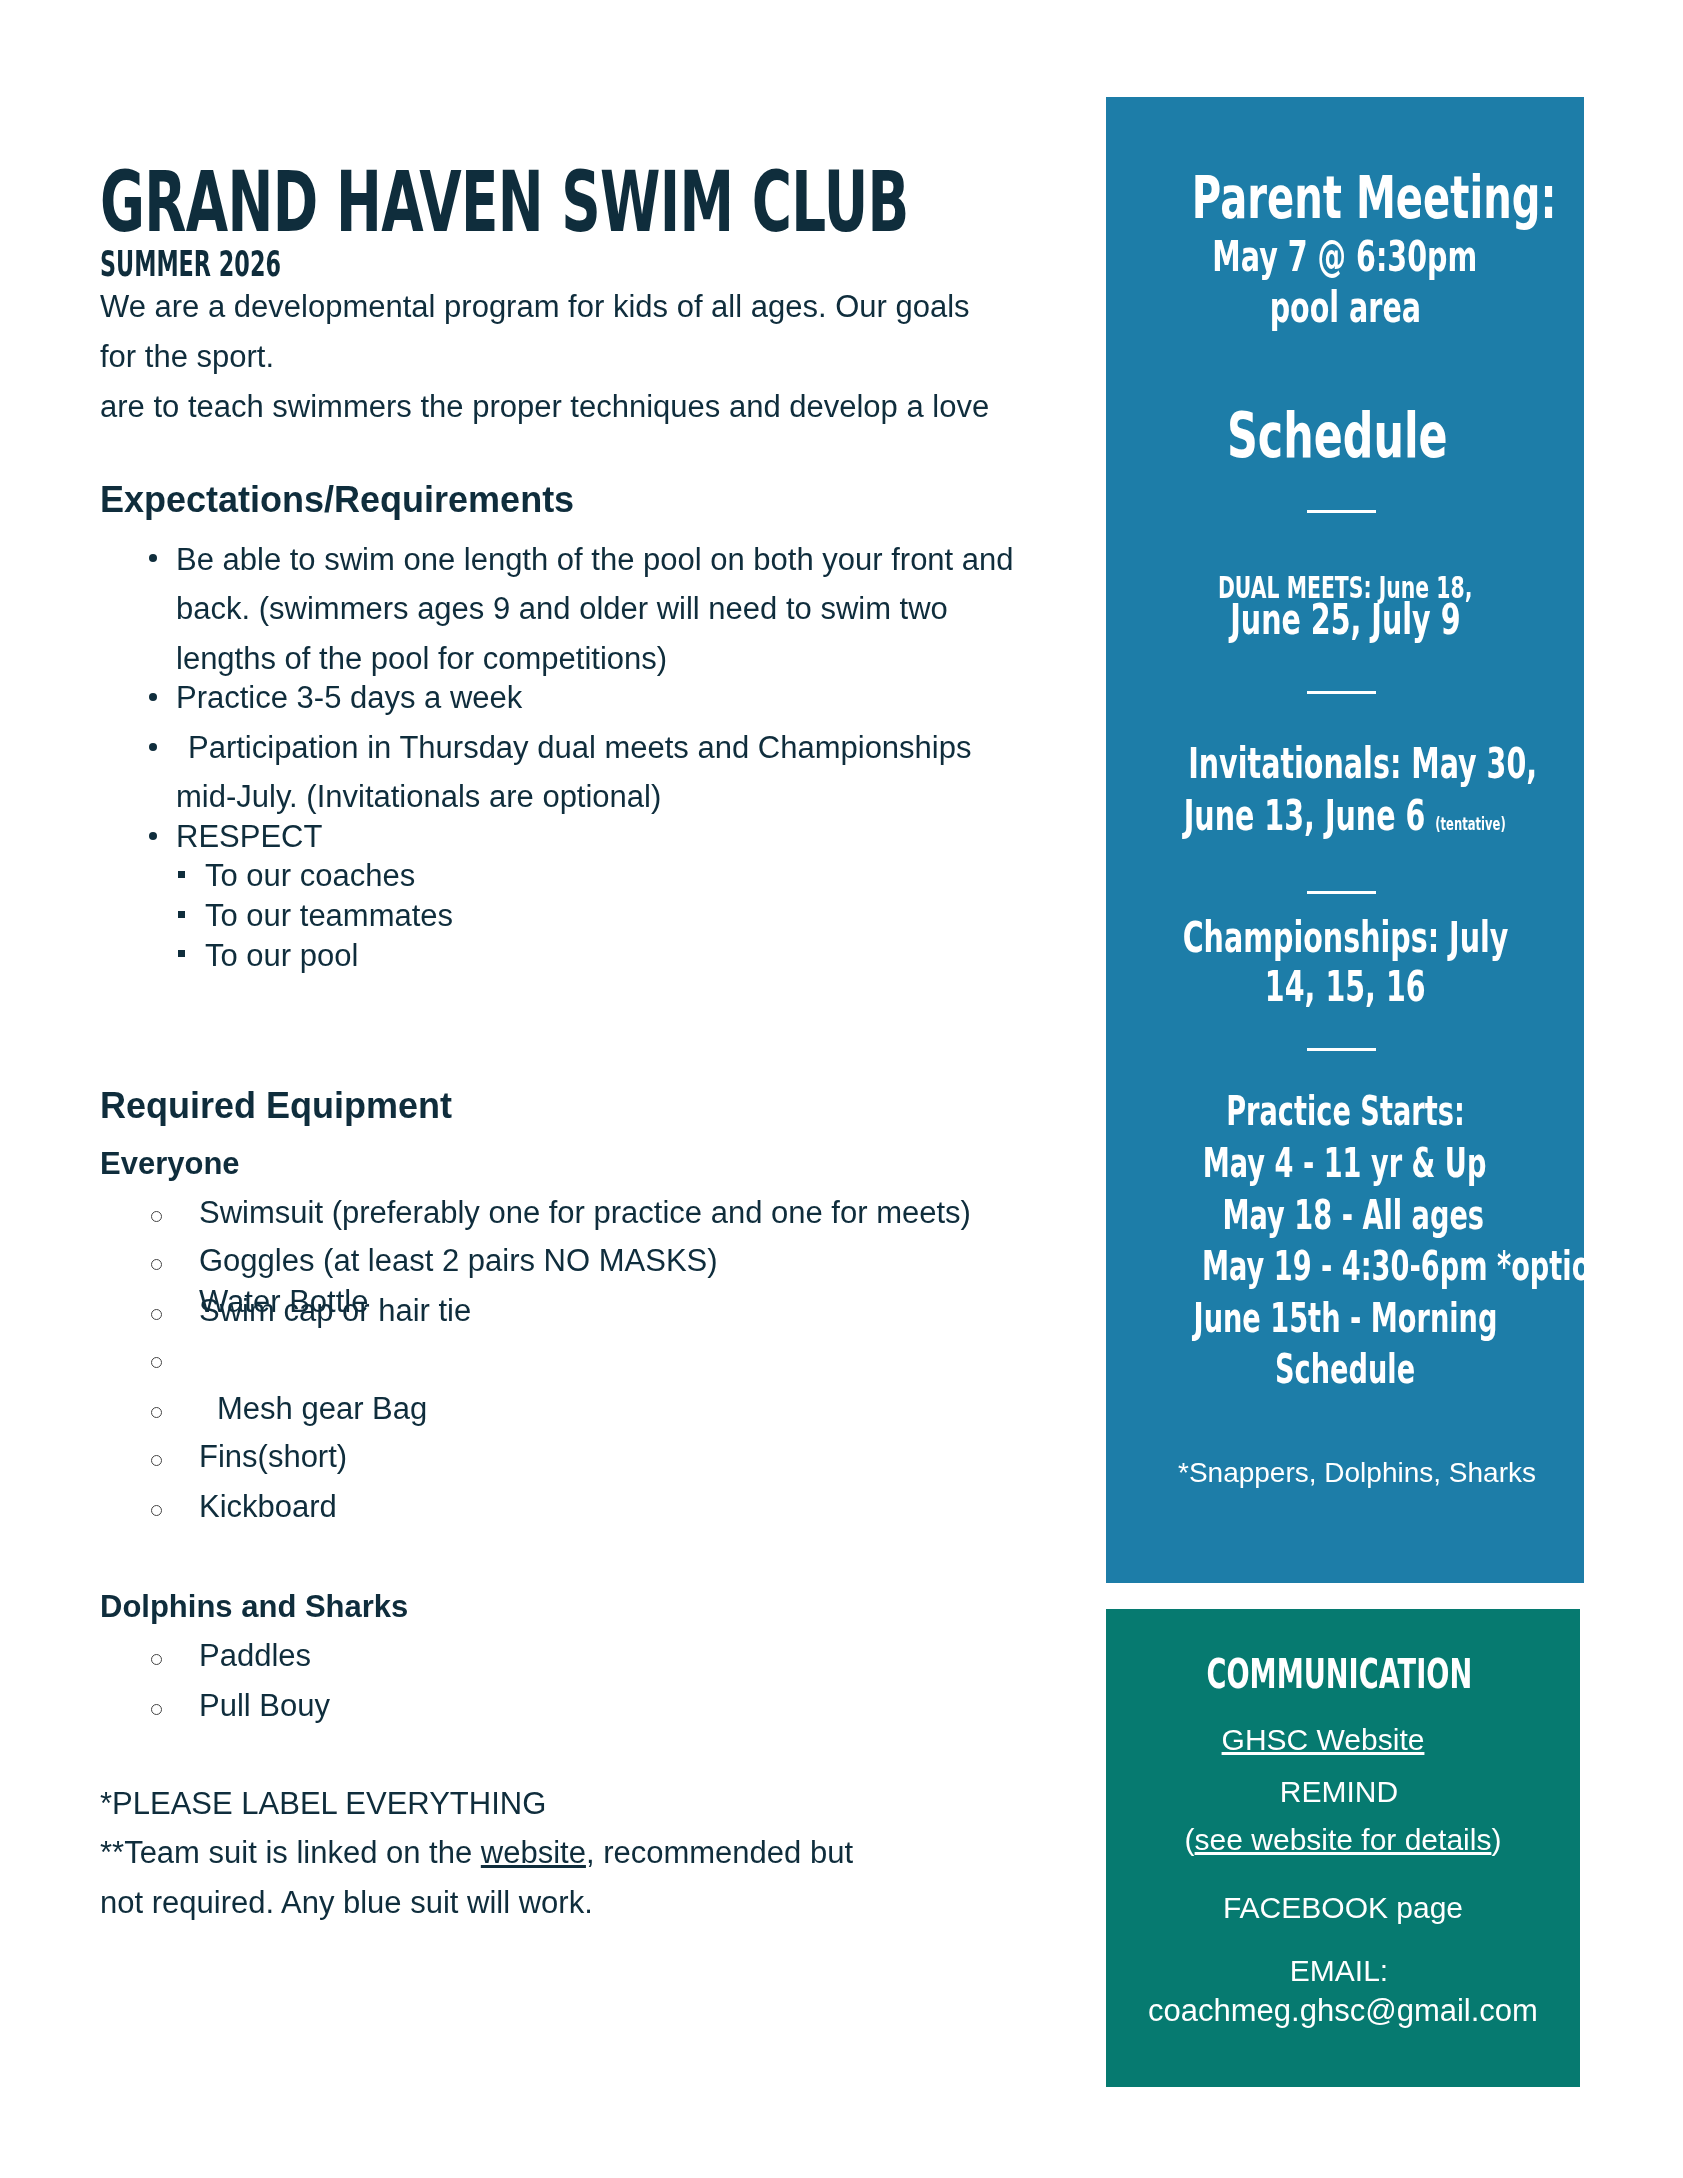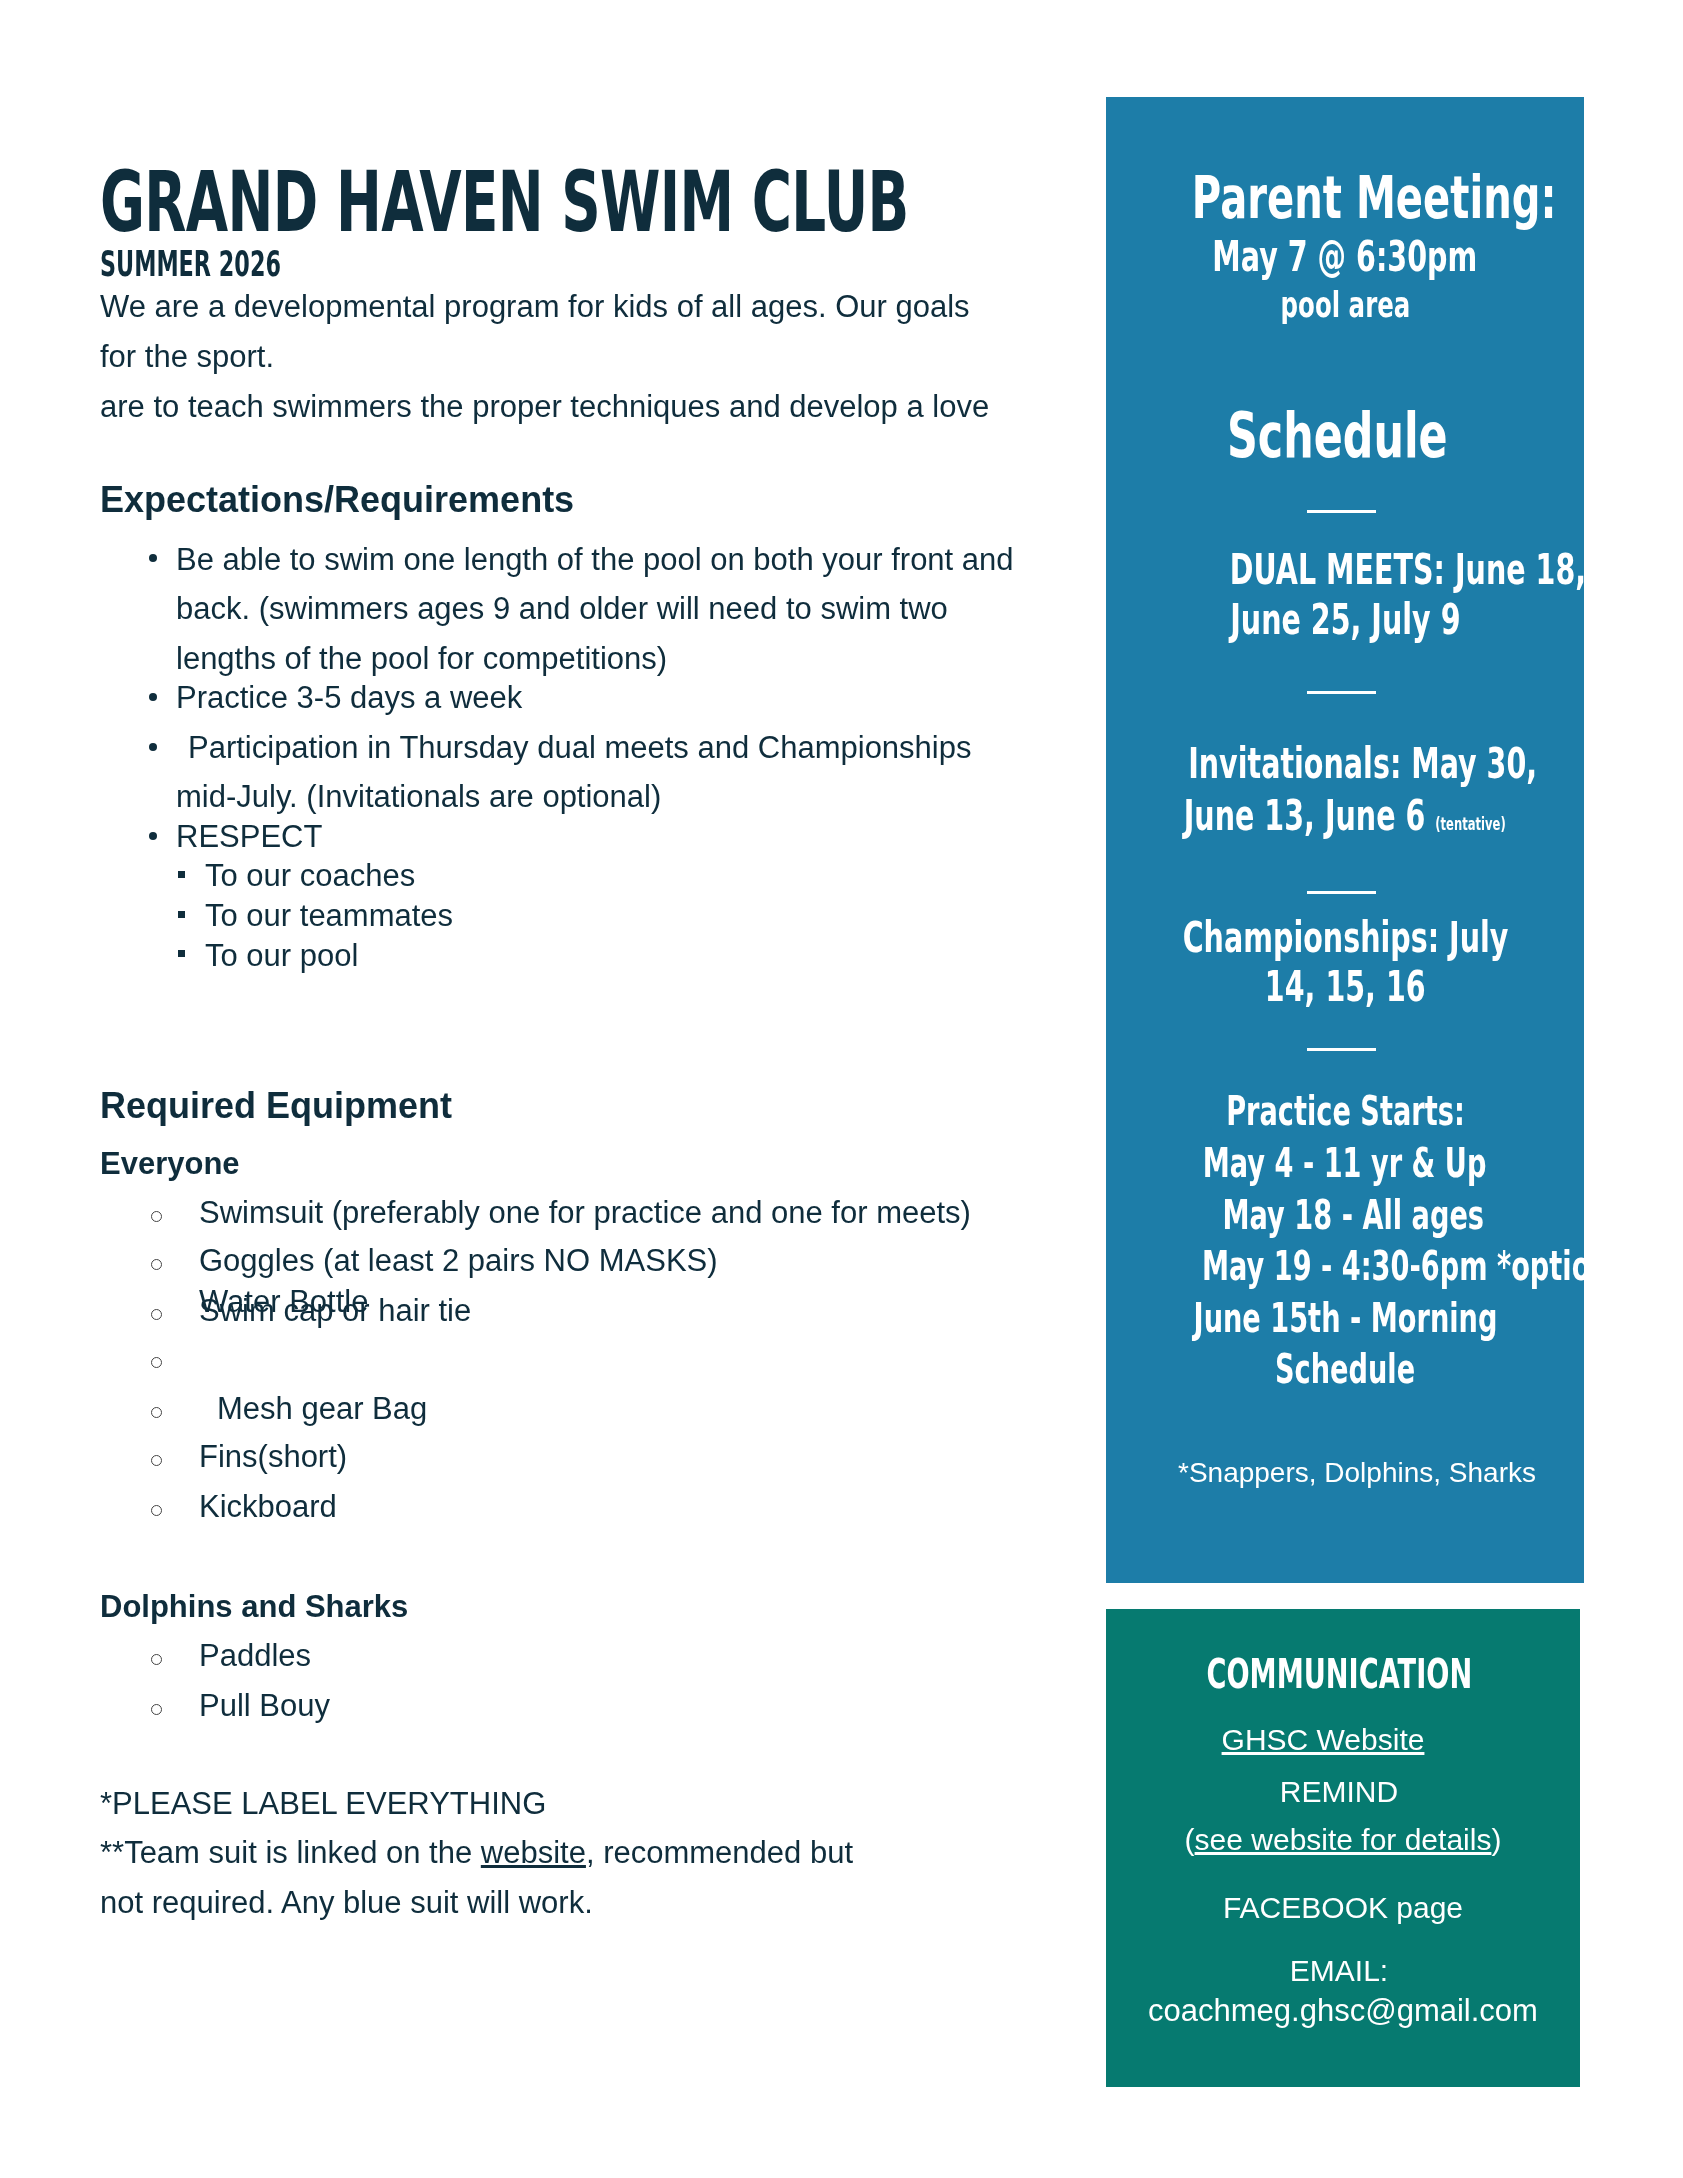--- a/index.html
+++ b/index.html
@@ -92,27 +92,27 @@
 
 <div class="abs txt" style="left:100px; top:1788px;">*PLEASE LABEL EVERYTHING</div>
 <div class="abs txt" style="left:100px; top:1837px;">
   <span>**Team suit is linked on the </span><span class="link">website</span><span>, recommended but</span>
 </div>
 <div class="abs txt" style="left:100px; top:1887px;">not required.  Any blue suit will work.</div>
 
 <div class="panel-blue">
   <div class="pt" style="top:71px; font-size:59px;"><span class="imp">Parent Meeting:</span></div>
   <div class="pt" style="top:139px; font-size:42px;"><span class="imp">May 7 @ 6:30pm</span></div>
-  <div class="pt" style="top:190px; font-size:36px;"><span class="imp">pool area</span></div>
+  <div class="pt" style="top:190px; font-size:42px;"><span class="imp">pool area</span></div>
 
   <div class="pt" style="top:307px; font-size:63px; left:-8px;"><span class="imp">Schedule</span></div>
 
   <div class="sep" style="top:413px;"></div>
 
-  <div class="pt" style="top:452px; font-size:42px;padding-left:40px;"><span class="imp">DUAL MEETS: June 18,</span></div>
+  <div class="pt" style="top:476px; font-size:30px;"><span class="imp">DUAL MEETS: June 18,</span></div>
   <div class="pt" style="top:502px; font-size:42px;"><span class="imp">June  25, July 9</span></div>
 
   <div class="sep" style="top:594px;"></div>
 
   <div class="pt" style="top:646px; font-size:42px;"><span class="imp">Invitationals: May 30,</span></div>
   <div class="pt" style="top:698px; font-size:42px;"><span class="imp"><span>June  13, June 6</span> <span class="small-tent">(tentative)</span></span></div>
 
   <div class="sep" style="top:794px;"></div>
 
   <div class="pt" style="top:820px; font-size:42px;"><span class="imp">Championships: July</span></div>

